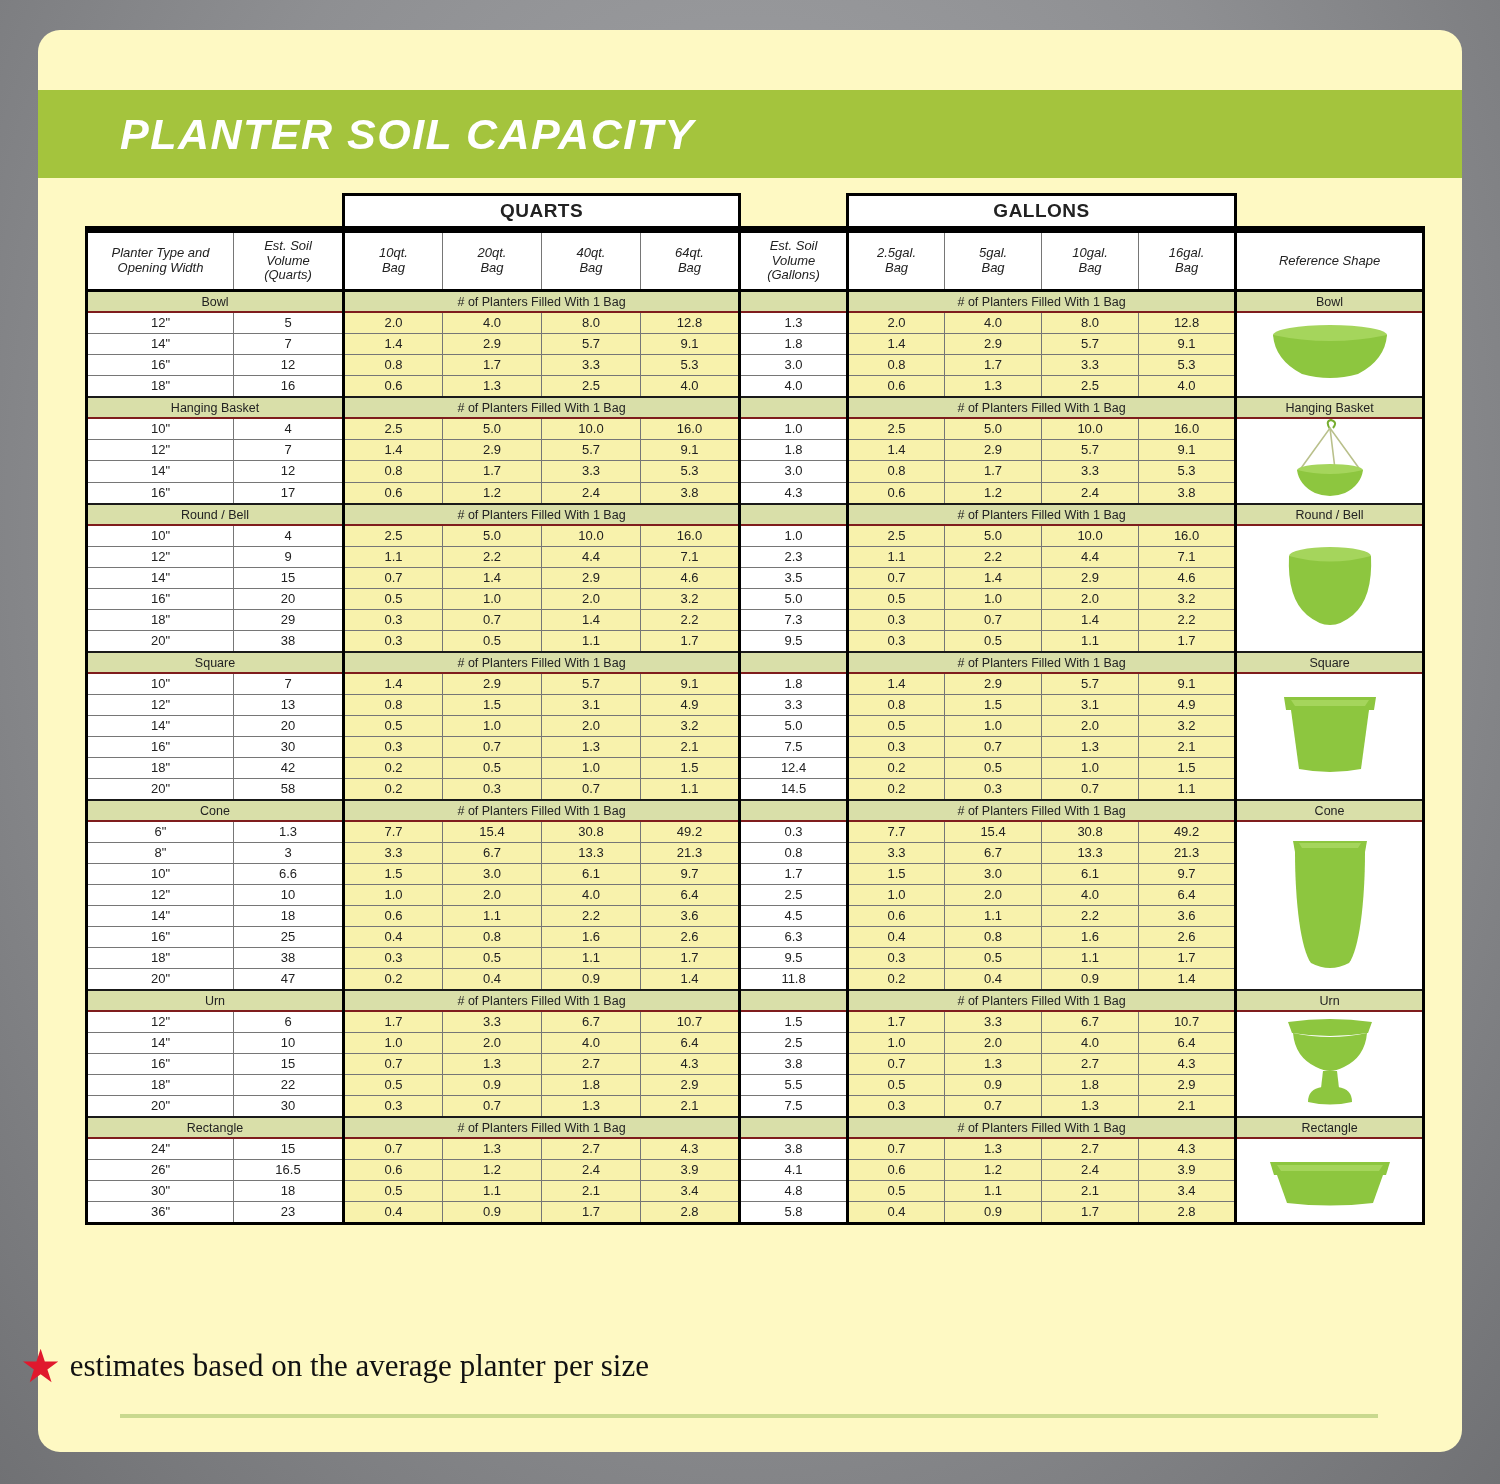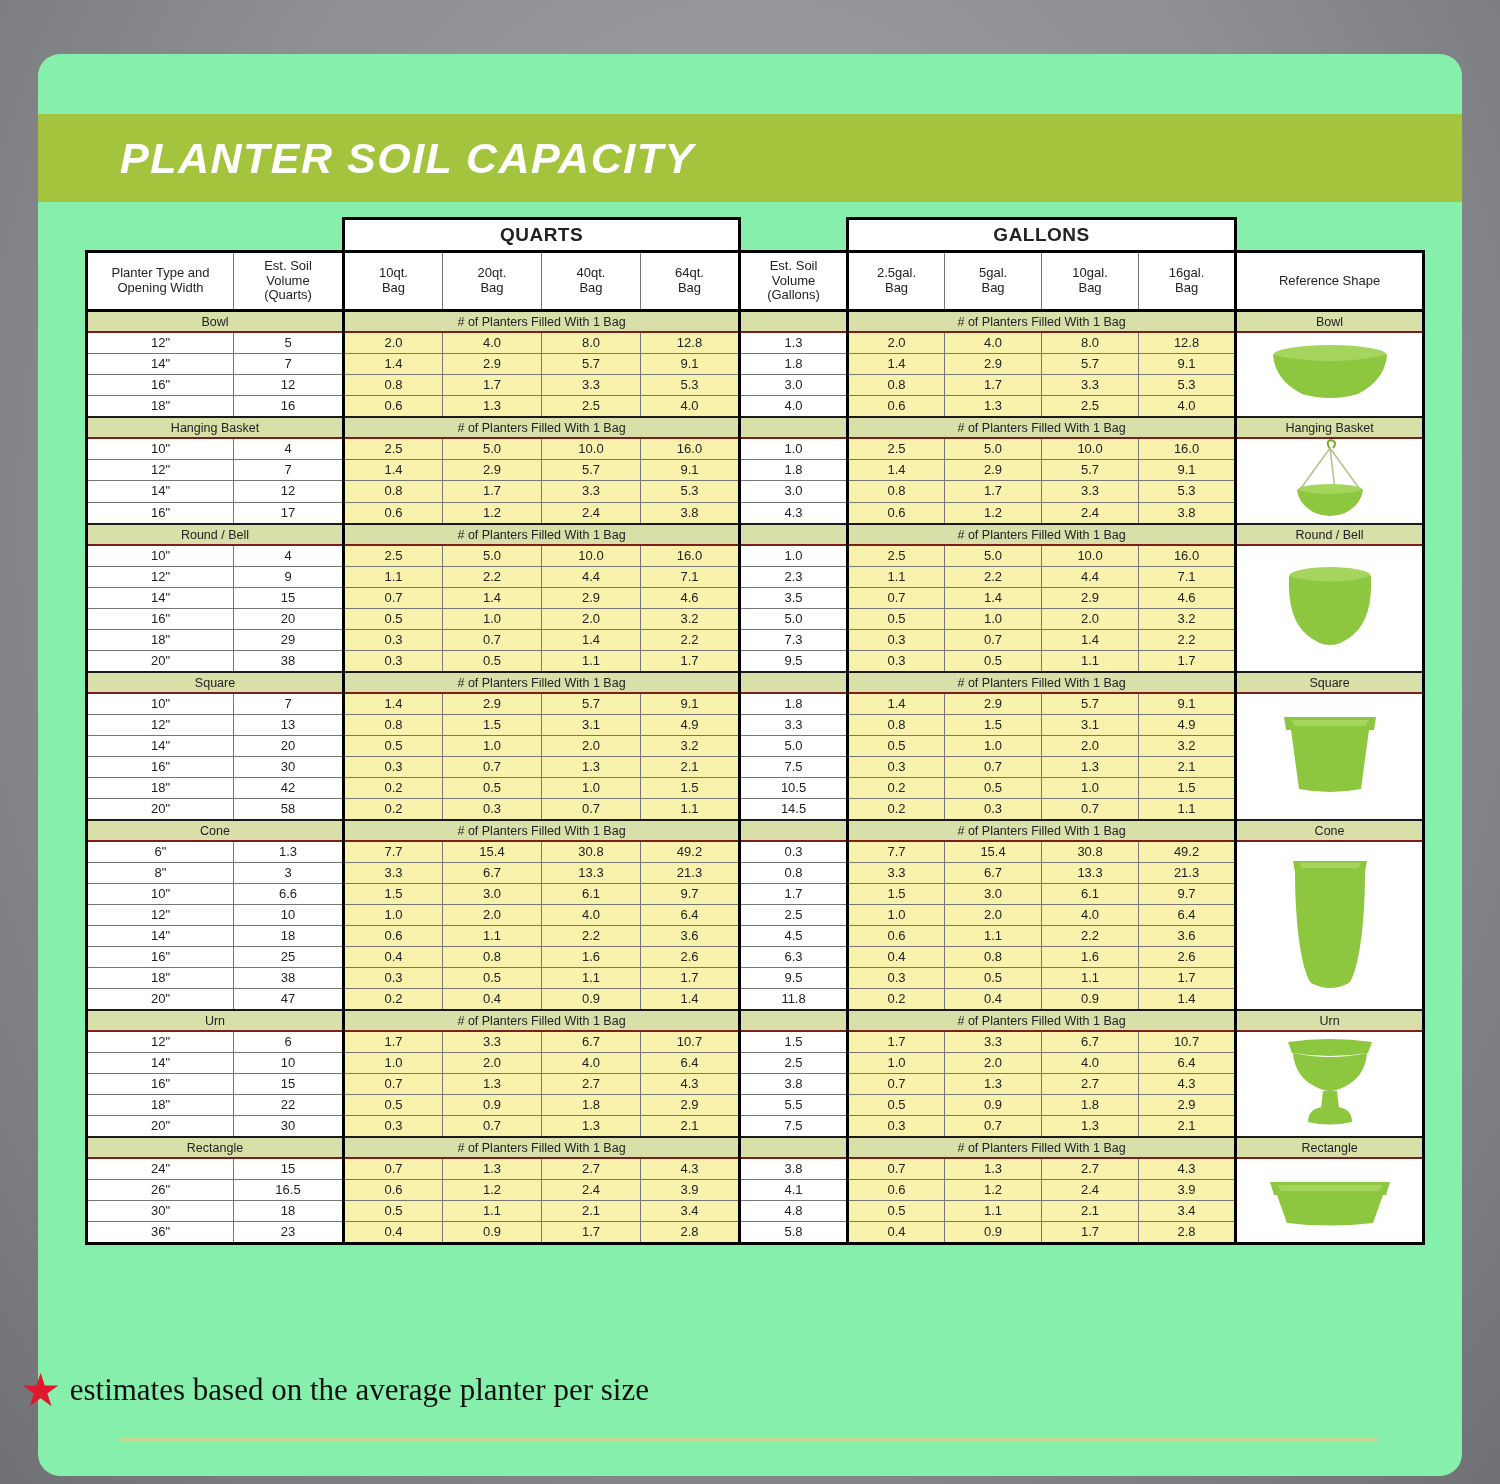--- a/index.html
+++ b/index.html
@@ -3,21 +3,21 @@
 <meta charset="utf-8">
 <style>
   html,body{margin:0;padding:0;}
   body{
     width:1500px;height:1484px;position:relative;overflow:hidden;
     background:radial-gradient(ellipse at 50% 35%, #a6a7aa 0%, #8e8f92 55%, #707174 100%);
     font-family:"Liberation Sans", sans-serif;
   }
   .card{
     position:absolute;left:38px;top:30px;width:1424px;height:1422px;
-    background:#86efac;border-radius:22px;margin-top:24px;
+    background:#fef9c3;border-radius:22px;
   }
   .title-band{
     position:absolute;left:0;top:60px;width:100%;height:88px;
     background:var(--band,#a4c43d);display:flex;align-items:center;
   }
   .page-title{
     margin:0 0 0 82px;font-size:43px;font-style:italic;font-weight:bold;
     color:#ffffff;letter-spacing:1.5px;font-family:"Liberation Sans",sans-serif;
   }
   .table-wrap{position:absolute;left:47px;top:163px;}
@@ -27,21 +27,21 @@
     font-size:13px;line-height:1.12;overflow:hidden;background:#fff;
   }
   tr.banner th{height:30px;font-size:19px;font-weight:bold;letter-spacing:.5px;}
   tr.colhead th{height:56px;white-space:pre-line;font-size:13px;}
   tr.sec td{height:19px;background:var(--olive,#d9dfa9);font-size:12.5px;}
   tr.datarow td{height:20px;}
   .noband{border:none;background:transparent;}
   .bannerbox{border:3px solid #000;}
   .bag{background:var(--bag,#f8f2ac);}
   .bl3{border-left:3px solid #000;} .br3{border-right:3px solid #000;}
-  .bt3{border-top:3px solid #000000;}  .bb3{border-bottom:3px solid #000;}
+  .bt3{border-top:7px solid #000000;font-style:italic;}  .bb3{border-bottom:3px solid #000;}
   .bt2{border-top:2px solid #1a1a1a;} .bb2{border-bottom:2px solid #7f1d1d;}
   .shape-cell{vertical-align:middle;background:#fff;}
   .shape-cell svg{display:block;margin:0 auto;}
   .footnote{
     position:absolute;left:4px;top:1318px;width:100%;text-align:left;padding-left:24px;
   }
   .footnote-inner{display:inline-block;transform:translateX(-46px);white-space:nowrap;}
   .star{color:var(--star,#e0182d);font-size:46px;vertical-align:-6px;line-height:0;margin-right:4px;}
   .footnote-text{font-family:"Liberation Serif", serif;font-size:31px;color:#111;}
   .bottom-rule{position:absolute;left:82px;top:1384px;width:1258px;height:4px;background:var(--rule,#c9d98e);}
@@ -398,21 +398,21 @@
               <td class="bag">1.3</td>
               <td class="bag br3">2.1</td>
             </tr>
             <tr class="datarow">
               <td class="bl3">18"</td>
               <td>42</td>
               <td class="bag bl3">0.2</td>
               <td class="bag">0.5</td>
               <td class="bag">1.0</td>
               <td class="bag br3">1.5</td>
-              <td>10.5</td>
+              <td>12.4</td>
               <td class="bag bl3">0.2</td>
               <td class="bag">0.5</td>
               <td class="bag">1.0</td>
               <td class="bag br3">1.5</td>
             </tr>
             <tr class="datarow">
               <td class="bl3">20"</td>
               <td>58</td>
               <td class="bag bl3">0.2</td>
               <td class="bag">0.3</td>

